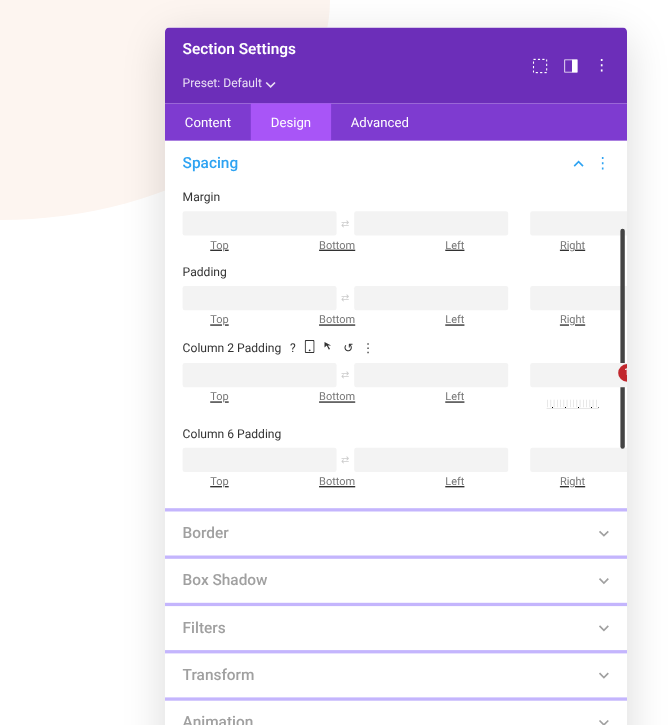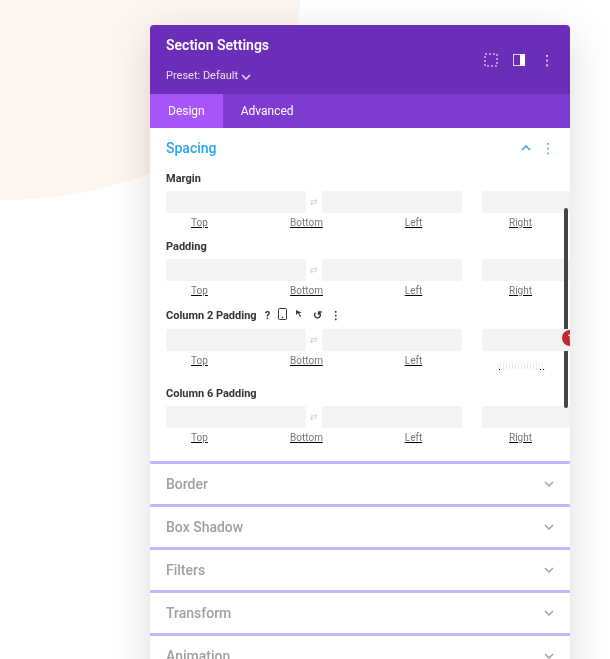--- a/index.html
+++ b/index.html
@@ -81,21 +81,21 @@
     .section-title.muted { color: #a0a0a0; }
     .section-actions { display: flex; gap: 10px; align-items: center; color: #2ea3f2; }
     .section-actions.muted { color: #a0a0a0; }
     .chev { width: 10px; height: 10px; }
     .dots { font-size: 14px; letter-spacing: -1px; }
     .group {
       padding: 4px 16px 8px;
     }
     .group-label {
       font-size: 11px;
-      font-weight: 700;
+      font-weight: 400;
       color: #333;
       margin-bottom: 6px;
       display: flex;
       align-items: center;
       gap: 8px;
     }
     .toolbar-icons {
       display: flex;
       gap: 8px;
       align-items: center;
@@ -221,20 +221,21 @@
         <svg width="12" height="12" viewBox="0 0 12 12">
             <rect x="0" y="0" width="12" height="12" stroke="#fff" stroke-width="1.5" fill="none"></rect>
             <rect x="7" y="0" width="5" height="12" fill="#fff"></rect>
           </svg>
       </span>
       <span class="header-icon" style="font-size:14px;">⋮</span>
     </div>
   </div>
 
   <div class="tabs">
+    <div class="tab">Content</div>
     <div class="tab active">Design</div>
     <div class="tab">Advanced</div>
   </div>
 
   <div class="body">
     <div class="scrollbar"></div>
 
     <div class="section-header">
       <div class="section-title">Spacing</div>
       <div class="section-actions">

